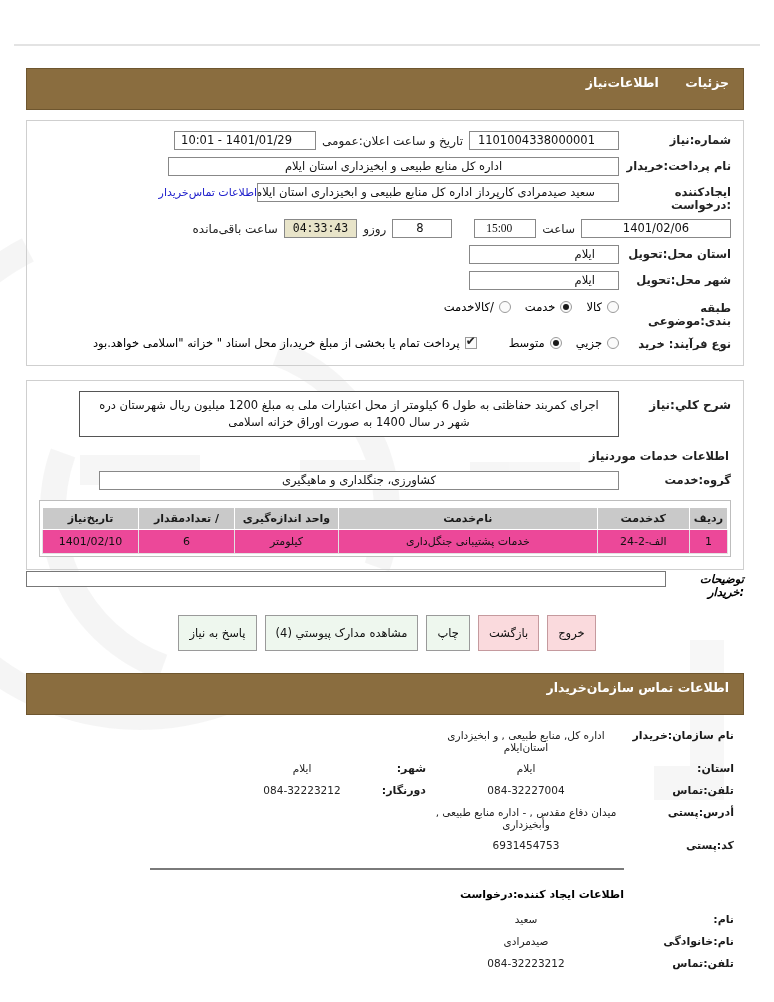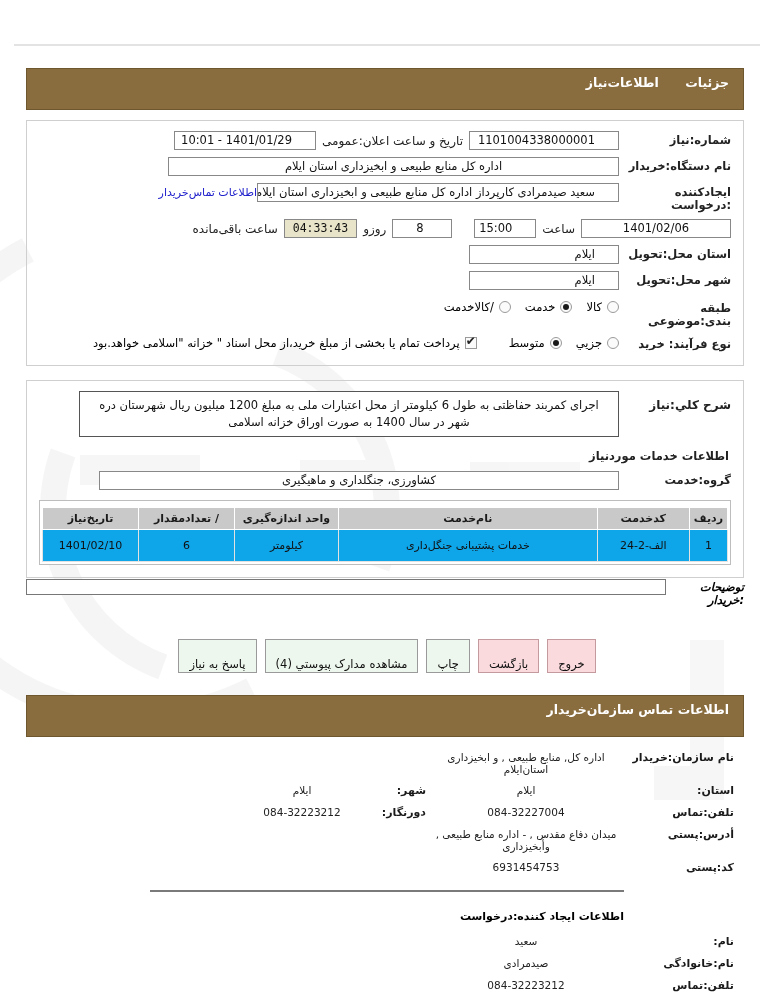--- a/index.html
+++ b/index.html
@@ -211,23 +211,23 @@
     border: 1px solid #ffffff;
     color: #1a1a1a;
     font-weight: bold;
     height: 22px;
     padding: 0 4px;
     text-align: center;
     font-size: 11px;
     white-space: nowrap;
   }
   table.items td {
-    background: #0ea5e9;
+    background: #ec4899;
     border: 1px solid #e2e2e2;
-    height: 32px;
+    height: 24px;
     padding: 0 4px;
     text-align: center;
     color: #111;
     font-size: 11px;
   }
   .tbl-wrap {
     border: 1px solid #bdbdbd;
     background:#fff;
     margin: 4px 28px 0 28px;
     padding: 2px;
@@ -262,27 +262,26 @@
     display: flex;
     justify-content: center;
     gap: 8px;
     margin: 16px 0 0 0;
   }
   .btn {
     border: 1px solid #9a9a9a;
     background: #eef7ee;
     color: #111;
     font-size: 11.5px;
-    height: 29px;
+    height: 36px;
     line-height: 17px;
-    padding: 16px 10px;
+    padding: 8px 10px;
     cursor: pointer;
     font-family: inherit;
     white-space: nowrap;
-    margin-top: 16px;
   }
   .btn.danger { background: #fadadd; border-color: #c59a9e; }
 
   
   .contact {
     margin: 14px 30px 0 26px;
     padding: 0 10px;
   }
   .crow {
     display: flex;
@@ -357,34 +356,34 @@
   <div class="panel">
 
     <div class="row">
       <div class="lbl">شماره:نیاز</div>
       <div class="fld" style="width:150px;">1101004338000001</div>
       <div class="inline-lbl">تاریخ و ساعت اعلان:عمومی</div>
       <div class="fld" style="width:142px;">1401/01/29 - 10:01</div>
     </div>
 
     <div class="row">
-      <div class="lbl">نام دستگاه:خریدار</div>
+      <div class="lbl">نام پرداخت:خریدار</div>
       <div class="fld" style="width:451px;">اداره کل منابع طبیعی و ابخیزداری استان ایلام</div>
     </div>
 
     <div class="row">
       <div class="lbl">ایجادکننده :درخواست</div>
       <div class="fld" style="width:362px;">سعید صیدمرادی کارپرداز اداره کل منابع طبیعی و ابخیزداری استان ایلام</div>
       <a class="link" href="#">اطلاعات تماس‌خریدار</a>
     </div>
 
     <div class="row">
       <div class="fld" style="width:150px;">1401/02/06</div>
       <div class="inline-lbl">ساعت</div>
-      <div class="fld" style="width:62px;">15:00</div>
+      <div class="fld" style="width:62px;font-family:Liberation Serif, serif;">15:00</div>
       <div style="width:22px;"></div>
       <div class="fld" style="width:60px; text-align:left;">8</div>
       <div class="inline-lbl">روزو</div>
       <div class="countdown">04:33:43</div>
       <div class="inline-lbl">ساعت باقی‌مانده</div>
     </div>
 
     <div class="row">
       <div class="lbl">استان محل:تحویل</div>
       <div class="fld" style="width:150px; text-align:right;">ایلام</div>

